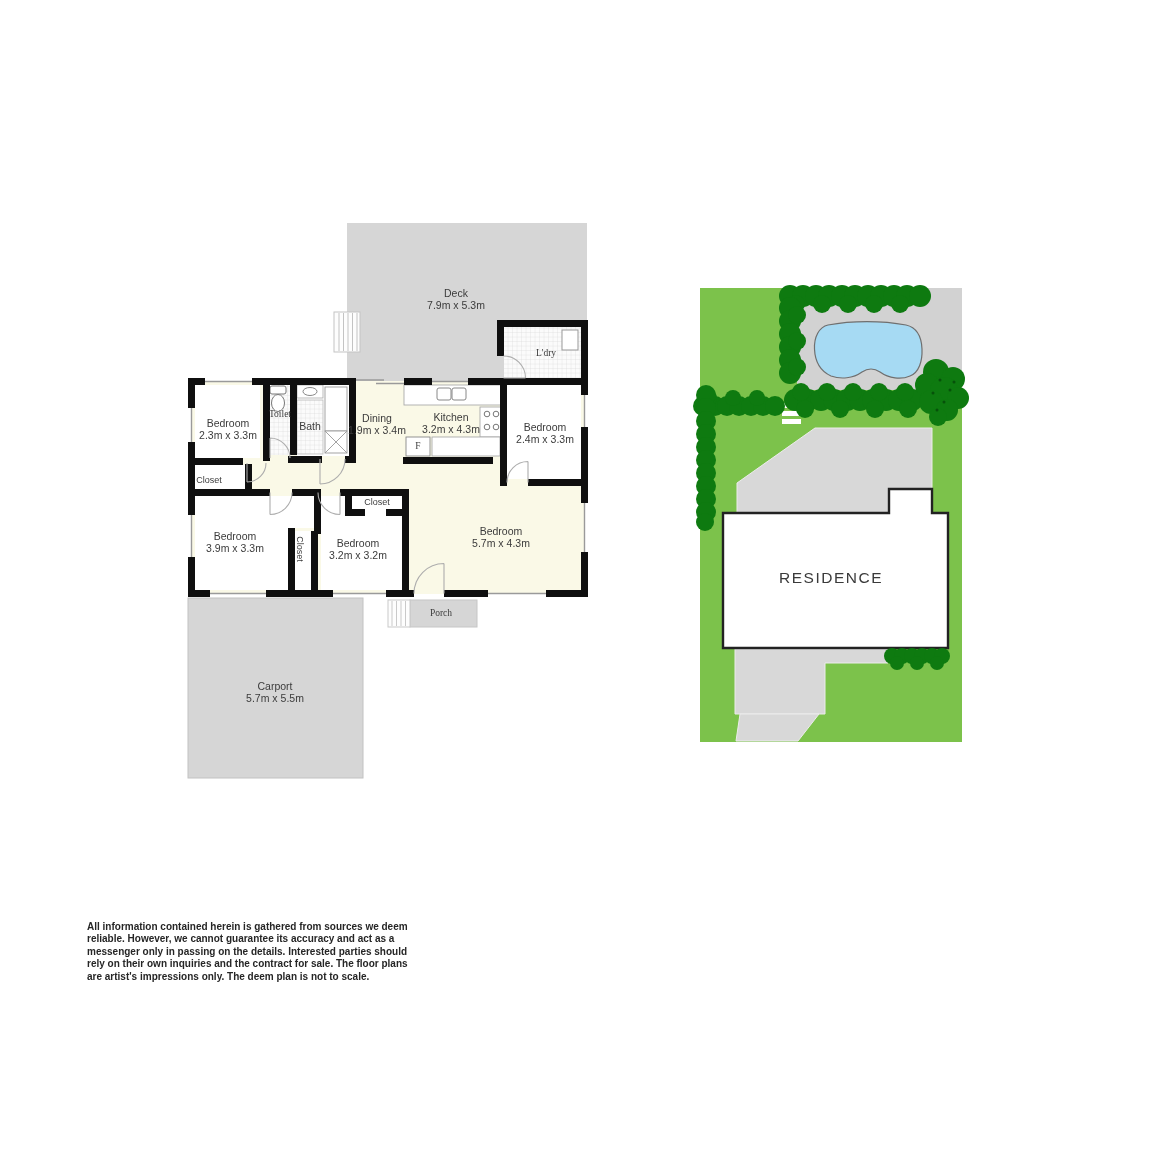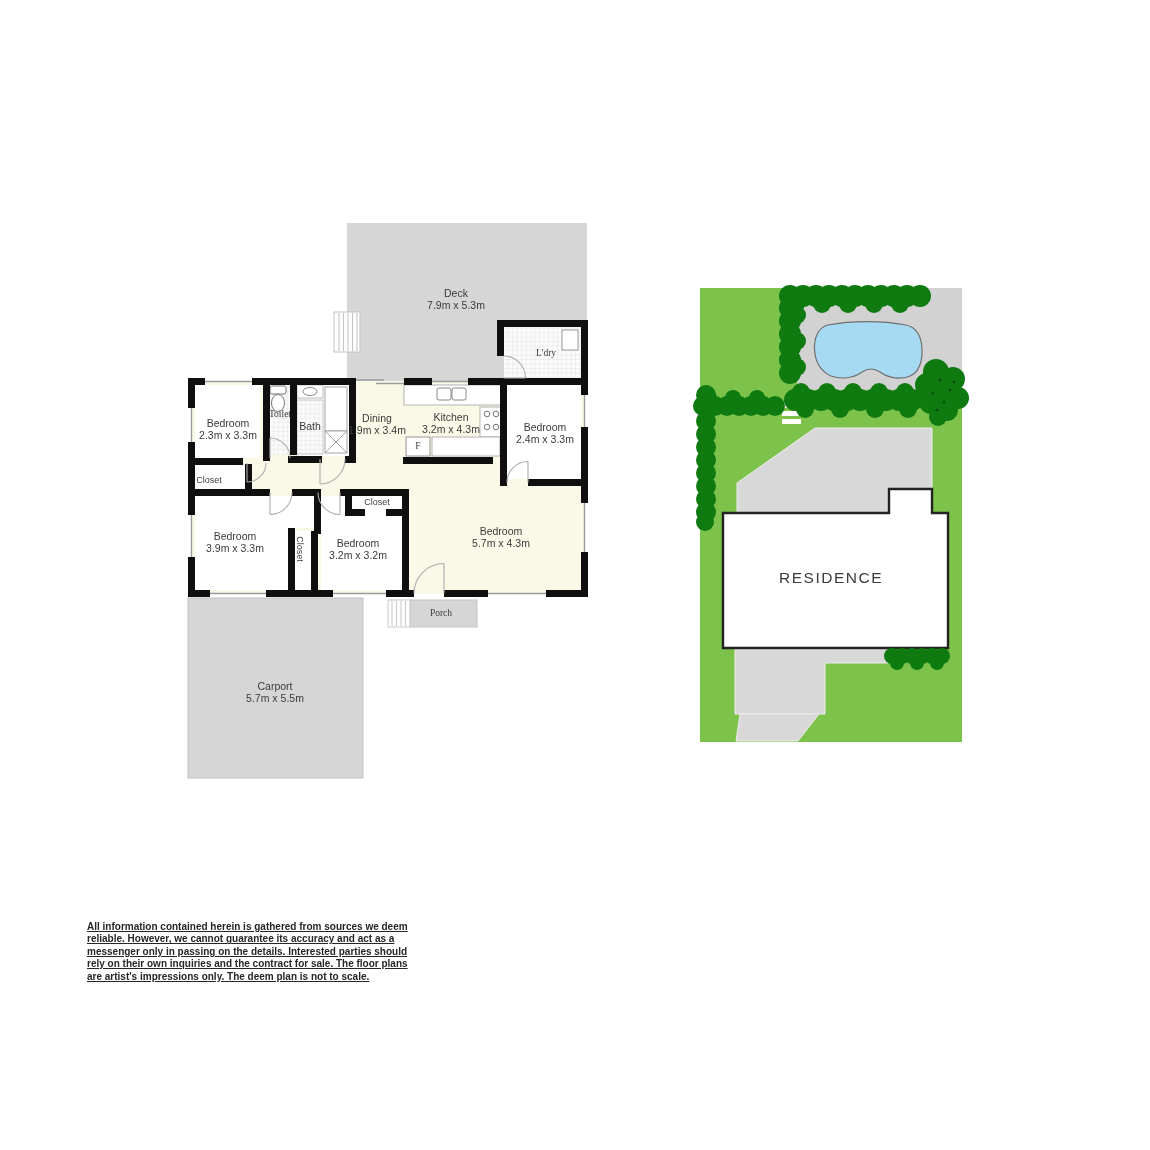--- a/index.html
+++ b/index.html
@@ -9,21 +9,21 @@
   .rlabel{position:absolute;transform:translate(-50%,-50%);text-align:center;
           color:#3b3b3b;font-size:10.5px;line-height:1.15;white-space:nowrap;z-index:2;}
   .rlabel.sm{font-size:9px;}
   .rlabel.sm2{font-size:9.5px;font-family:Liberation Serif, serif;}
   .rlabel.vert{transform:translate(-50%,-50%) rotate(90deg);}
   #residence-label{position:absolute;transform:translate(-50%,-50%);color:#3a3a3a;
           font-size:15.5px;letter-spacing:1.5px;z-index:2;text-align:right;}
   #plan-title{position:absolute;left:573px;top:842px;transform:translateX(-50%);
           font-size:28px;color:#3d3d3d;letter-spacing:.5px;white-space:nowrap;z-index:2;}
   #disclaimer{position:absolute;left:87px;top:921px;font-size:10px;font-weight:600;
-          color:#262626;line-height:12.4px;z-index:2;text-decoration:underline;}
+          color:#262626;line-height:12.4px;z-index:2;}
 </style>
 </head>
 <body>
 
 <div id="canvas">
 
 <svg id="plan-svg" width="1150" height="1150" viewBox="0 0 1150 1150">
   <defs>
     <pattern id="tile" width="4.5" height="4.5" patternUnits="userSpaceOnUse">
       <rect width="4.5" height="4.5" fill="#fbfbfb"></rect>

